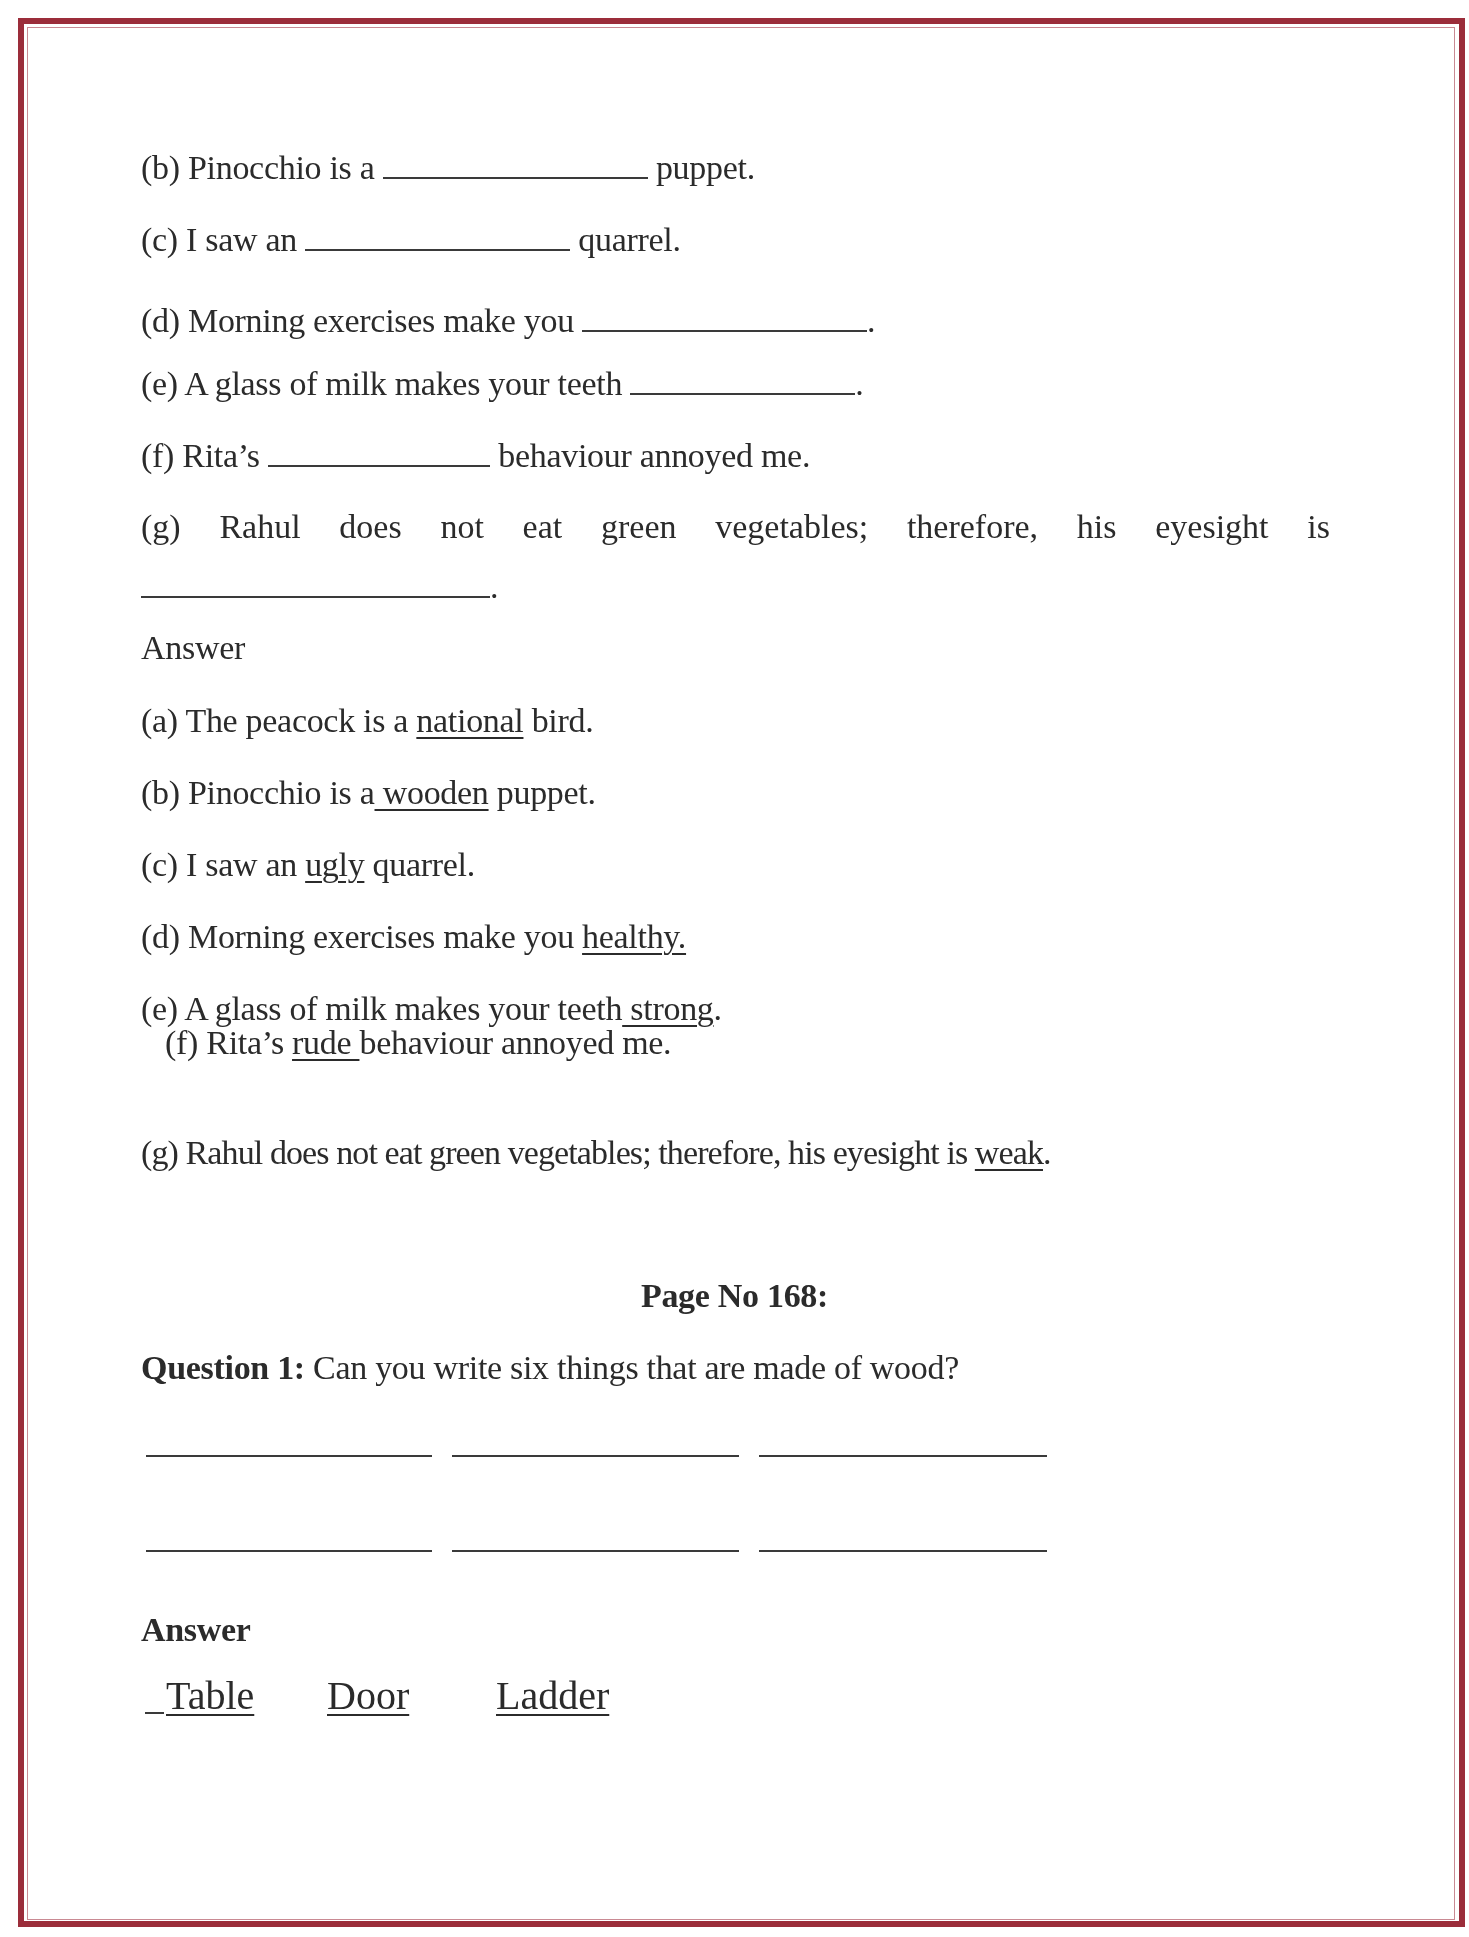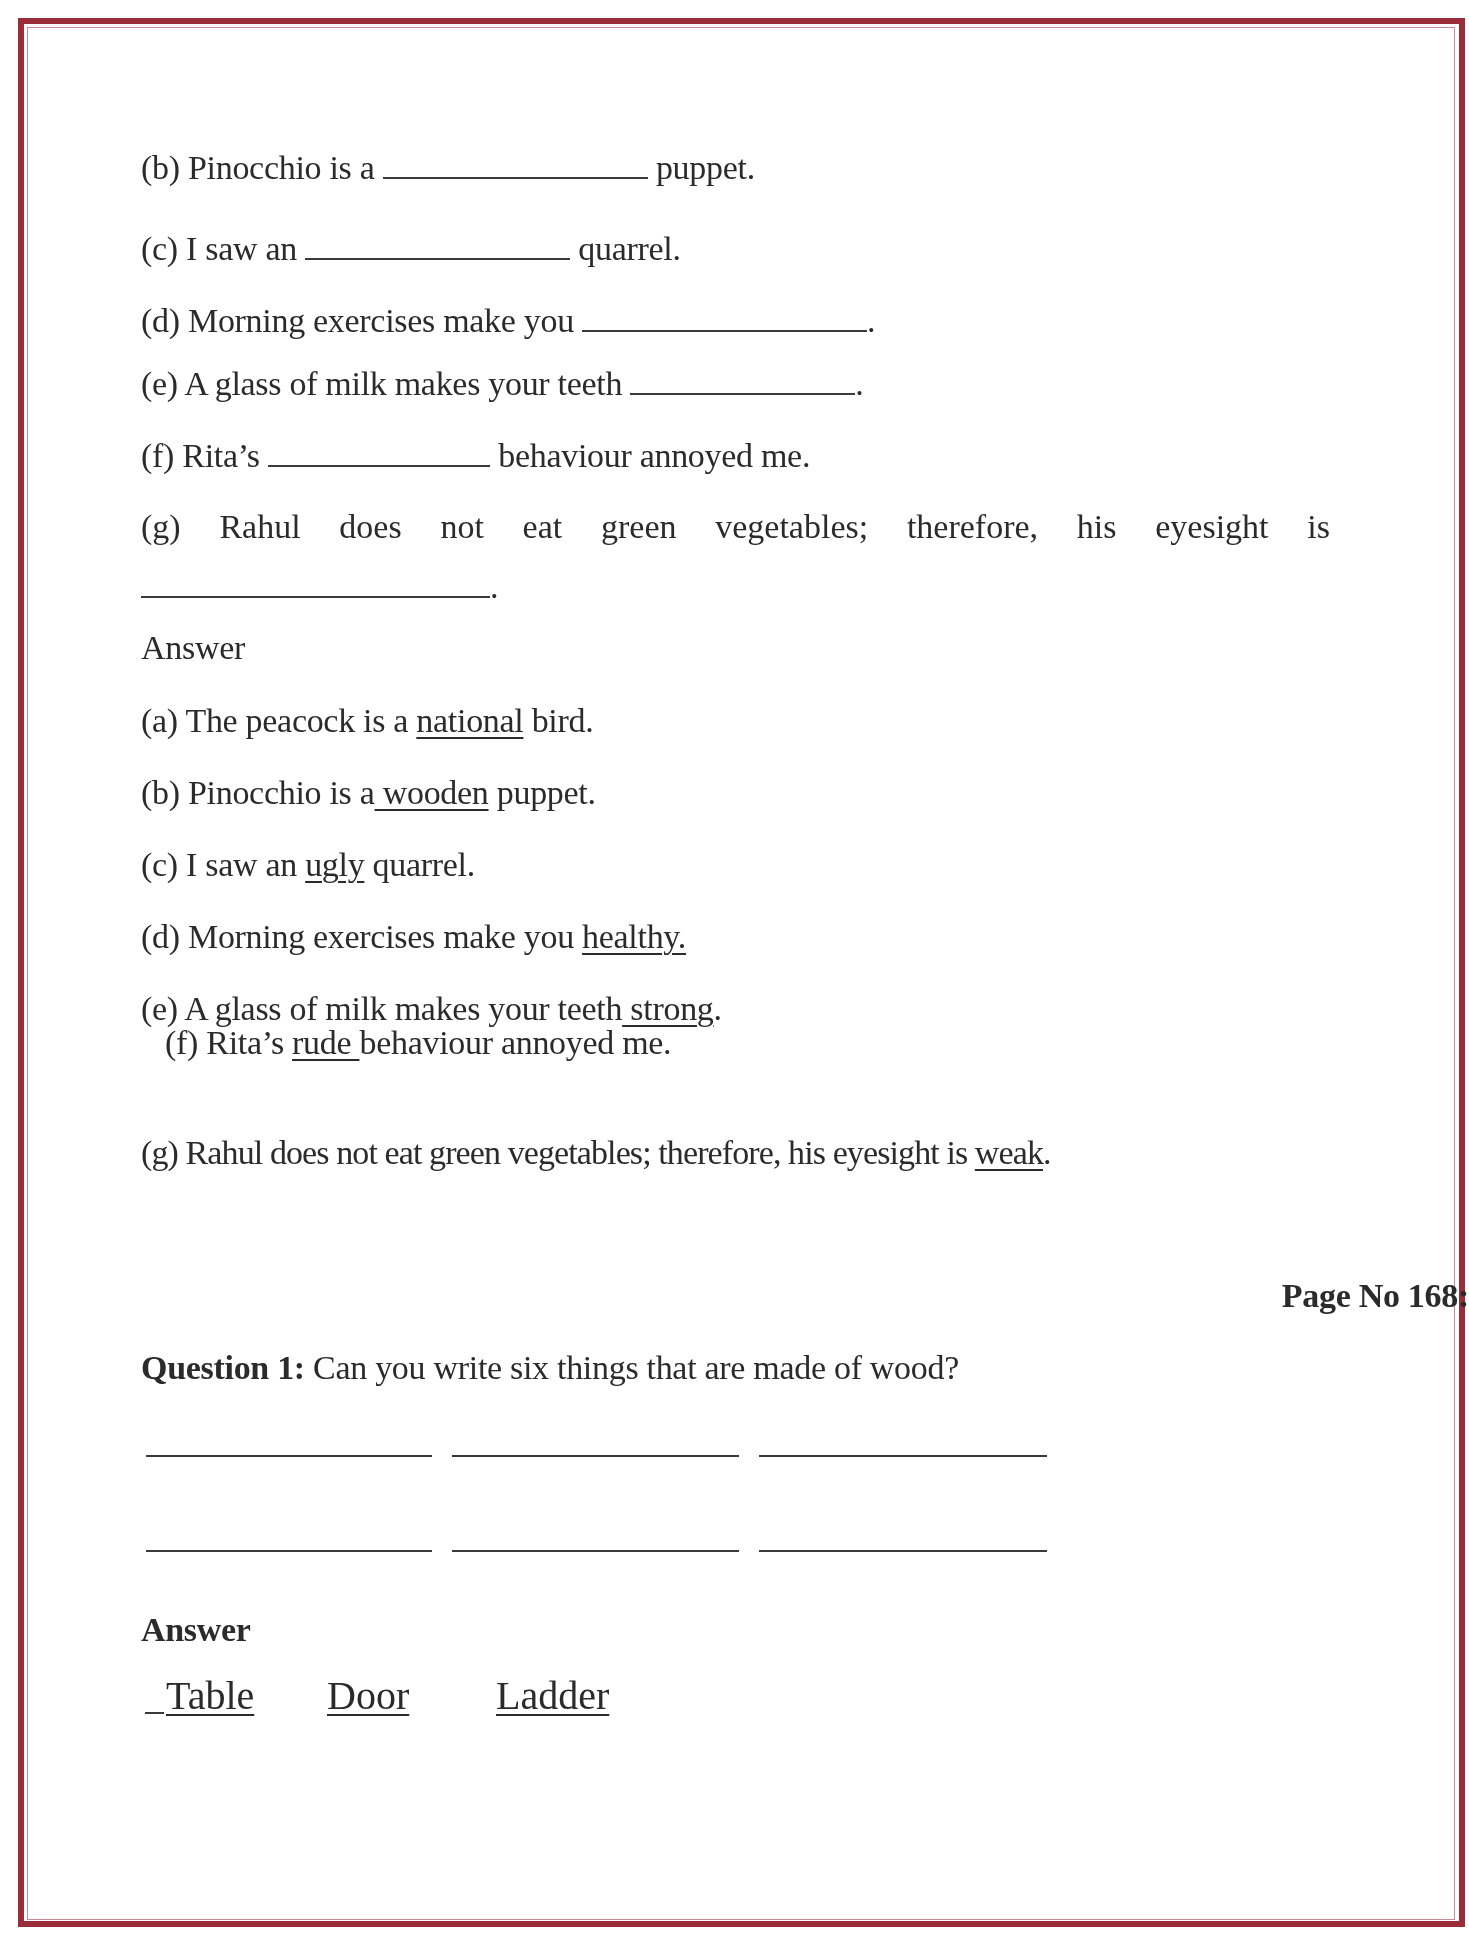--- a/index.html
+++ b/index.html
@@ -8,37 +8,37 @@
   .frame-outer { position: absolute; left: 18px; top: 18px; width: 1447px; height: 1909px;
                  box-sizing: border-box; border: 6px solid #9b2d3a; }
   .frame-inner { position: absolute; left: 27px; top: 27px; width: 1428px; height: 1893px;
                  box-sizing: border-box; border: 1.5px solid #c98a93; }
   .line { position: absolute; left: 141px; font-size: 34px; line-height: 48px; height: 48px;
           white-space: nowrap; transform-origin: left center; letter-spacing: -0.3px; }
   .blank { display: inline-block; border-bottom: 2px solid #3a3a3a; height: 34px; vertical-align: baseline; }
   .u { text-decoration: underline; text-decoration-thickness: 2px; text-underline-offset: 5px; }
   .justify { width: 1189px; text-align: justify; text-align-last: justify; }
   .bold { font-weight: bold; }
-  .center { left: 0; width: 1469px; text-align: right; }
+  .center { left: 0; width: 1469px; text-align: center; }
   .rule { position: absolute; height: 2px; background: #3a3a3a; }
   .word-ans { position: absolute; font-size: 40px; line-height: 48px; top: 1672px; white-space: nowrap; }
 </style>
 </head>
 <body>
 
 <div class="frame-outer"></div>
 <div class="frame-inner"></div>
 
 <div class="line" style="top:143px;">
   <span>(b) Pinocchio is a</span>
   <span class="blank" style="width:265px;"></span>
   <span>puppet.</span>
 </div>
 
-<div class="line" style="top:215px;margin-top:9px;">
+<div class="line" style="top:215px;">
   <span>(c) I saw an</span>
   <span class="blank" style="width:265px;"></span>
   <span>quarrel.</span>
 </div>
 
 <div class="line" style="top:287px;margin-top:9px;">
   <span>(d) Morning exercises make you</span>
   <span class="blank" style="width:285px;"></span><span>.</span>
 </div>
 

